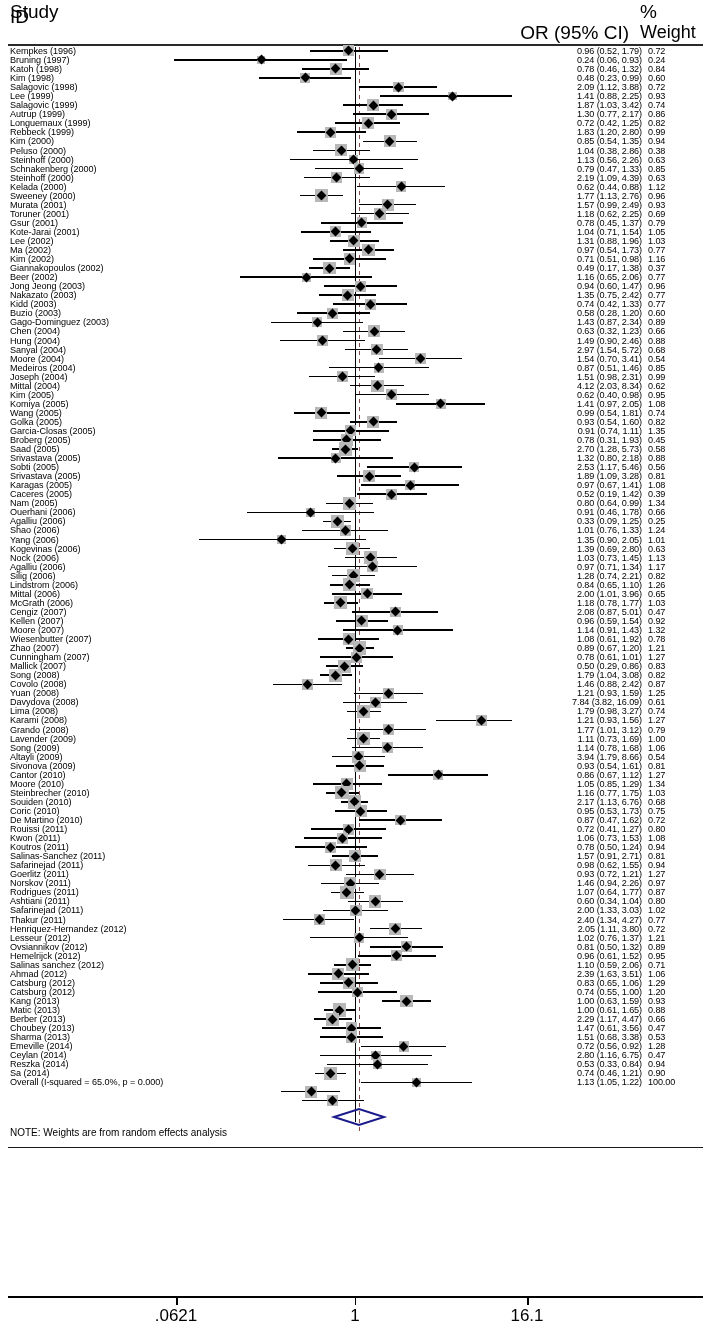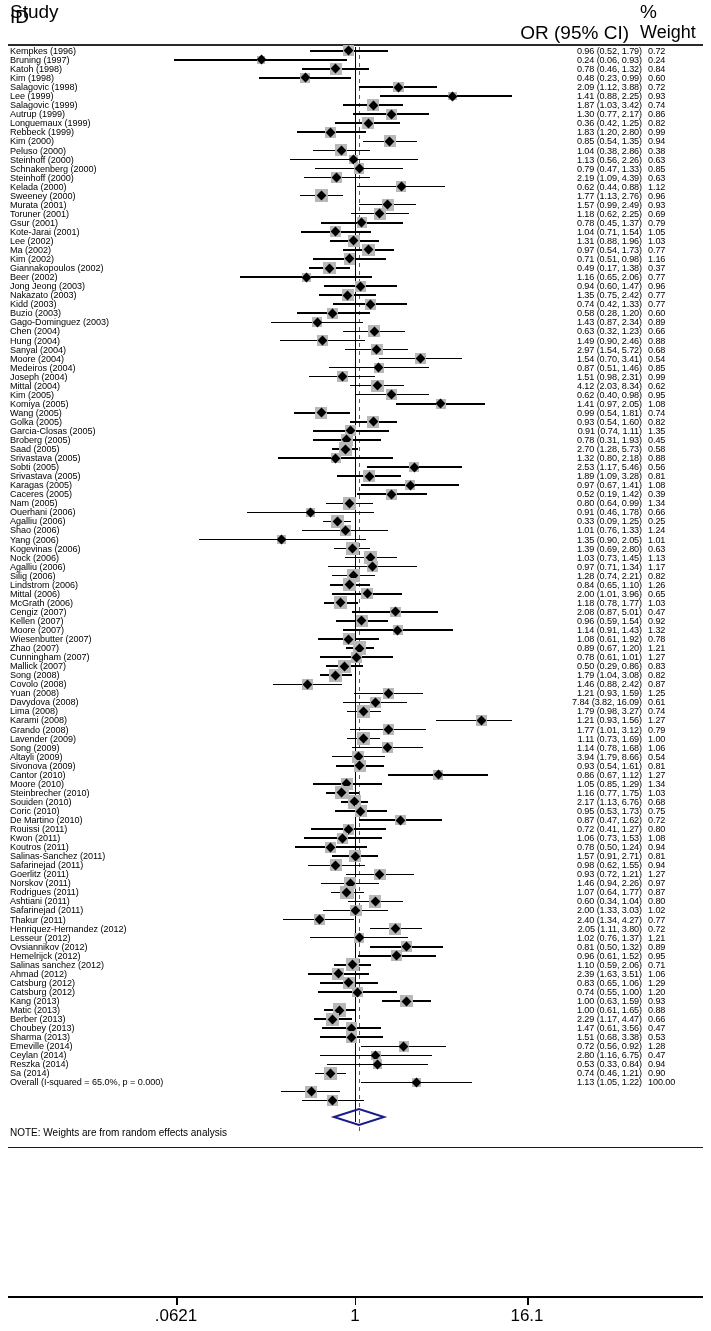--- a/index.html
+++ b/index.html
@@ -112,21 +112,21 @@
         <div class="or-text">1.87 (1.03, 3.42)</div>
         <div class="wt-text">0.74</div>
       </div>
       <div class="row">
         <div class="label">Autrup (1999)</div>
         <div class="or-text">1.30 (0.77, 2.17)</div>
         <div class="wt-text">0.86</div>
       </div>
       <div class="row">
         <div class="label">Longuemaux (1999)</div>
-        <div class="or-text">0.36 (0.42, 1.25)</div>
+        <div class="or-text">0.72 (0.42, 1.25)</div>
         <div class="wt-text">0.82</div>
       </div>
       <div class="row">
         <div class="label">Rebbeck (1999)</div>
         <div class="or-text">1.83 (1.20, 2.80)</div>
         <div class="wt-text">0.99</div>
       </div>
       <div class="row">
         <div class="label">Kim (2000)</div>
         <div class="or-text">0.85 (0.54, 1.35)</div>

